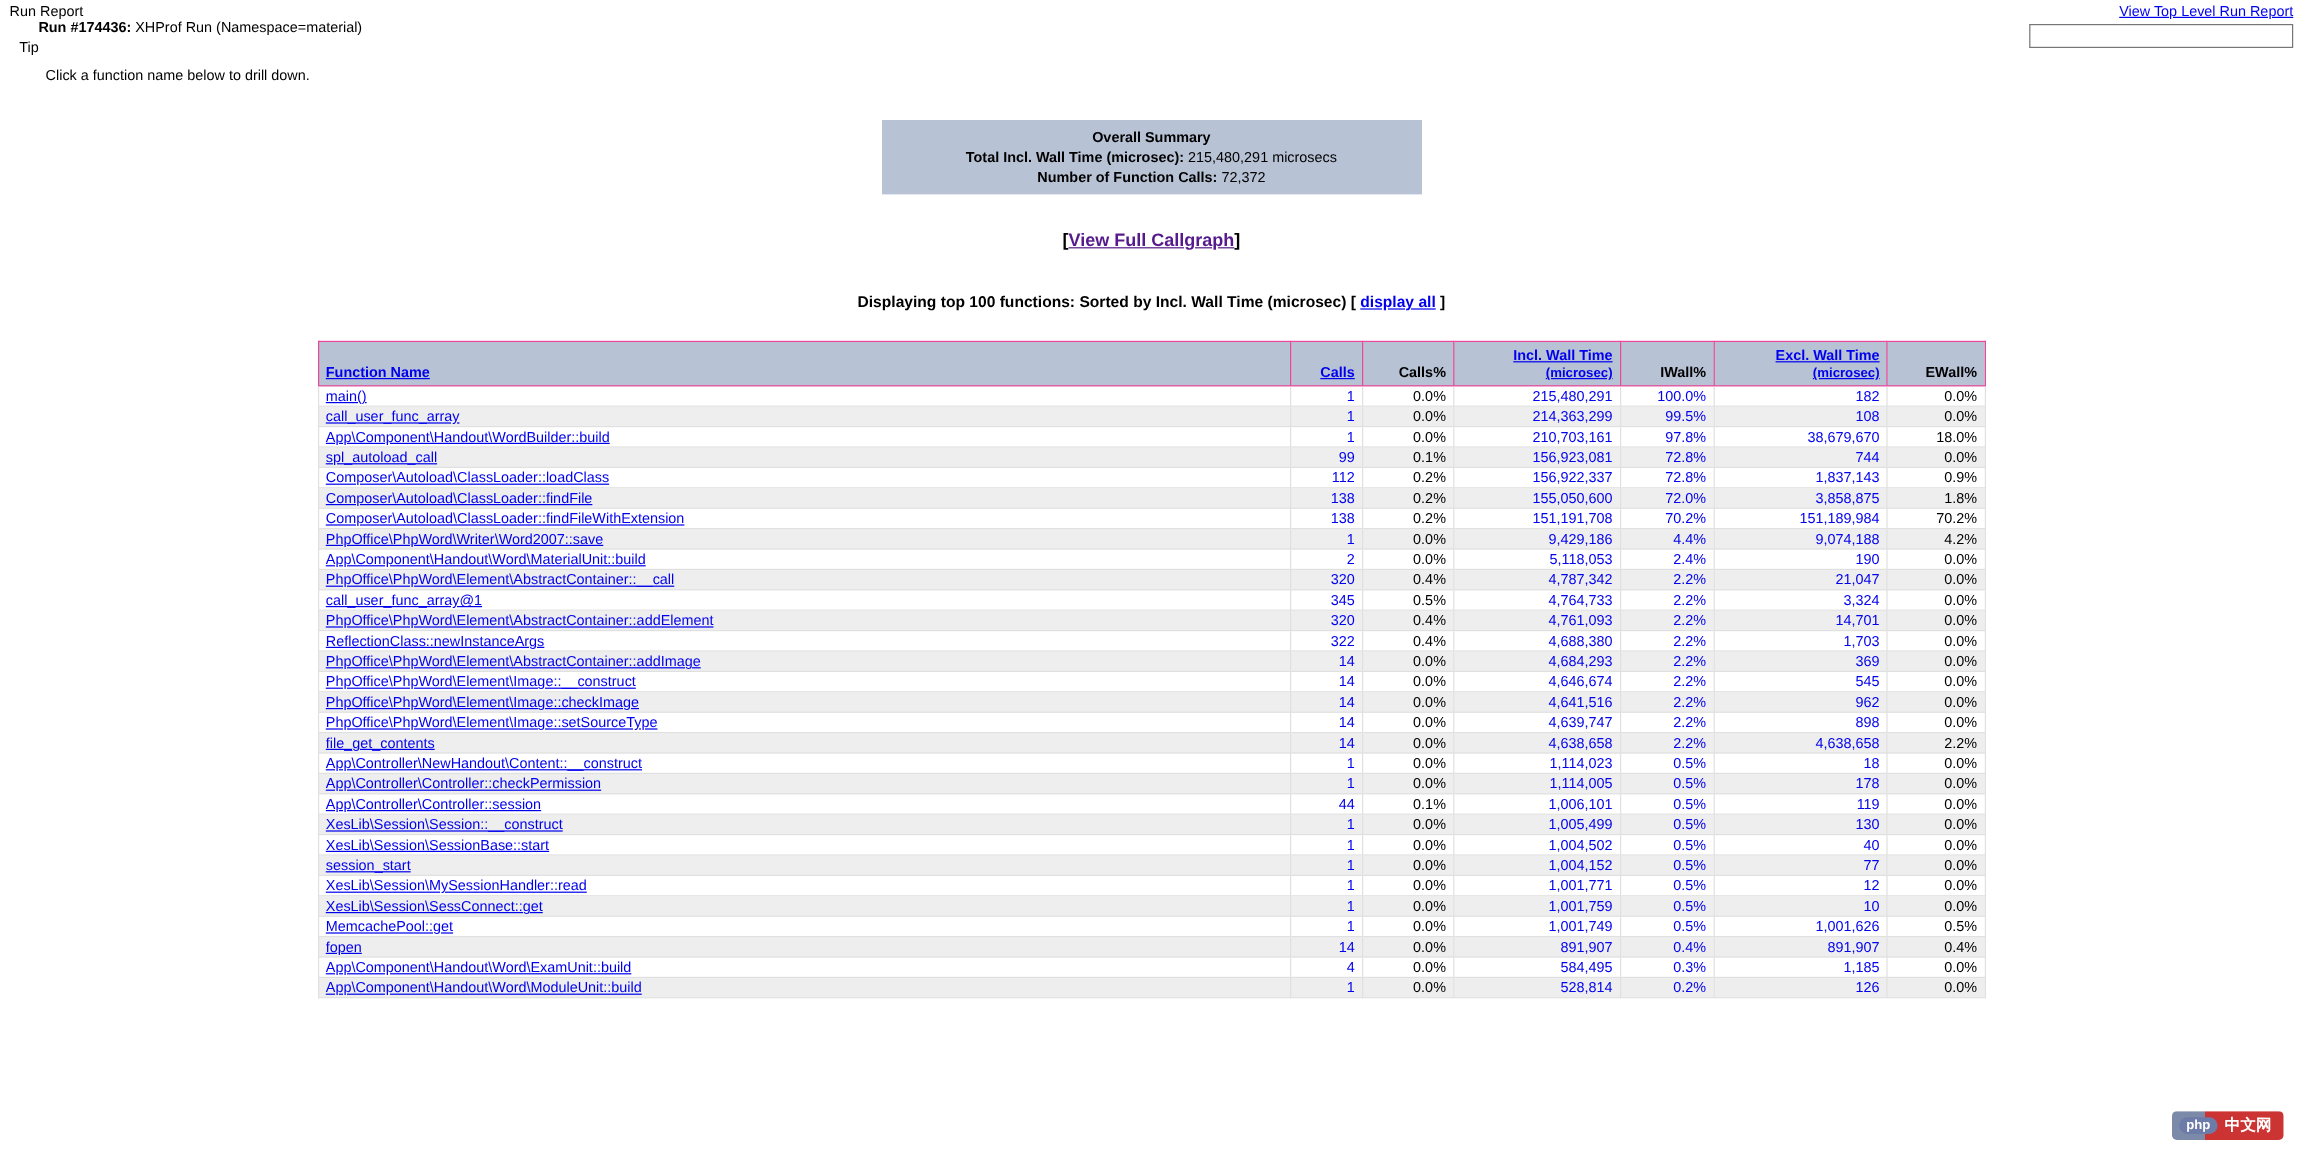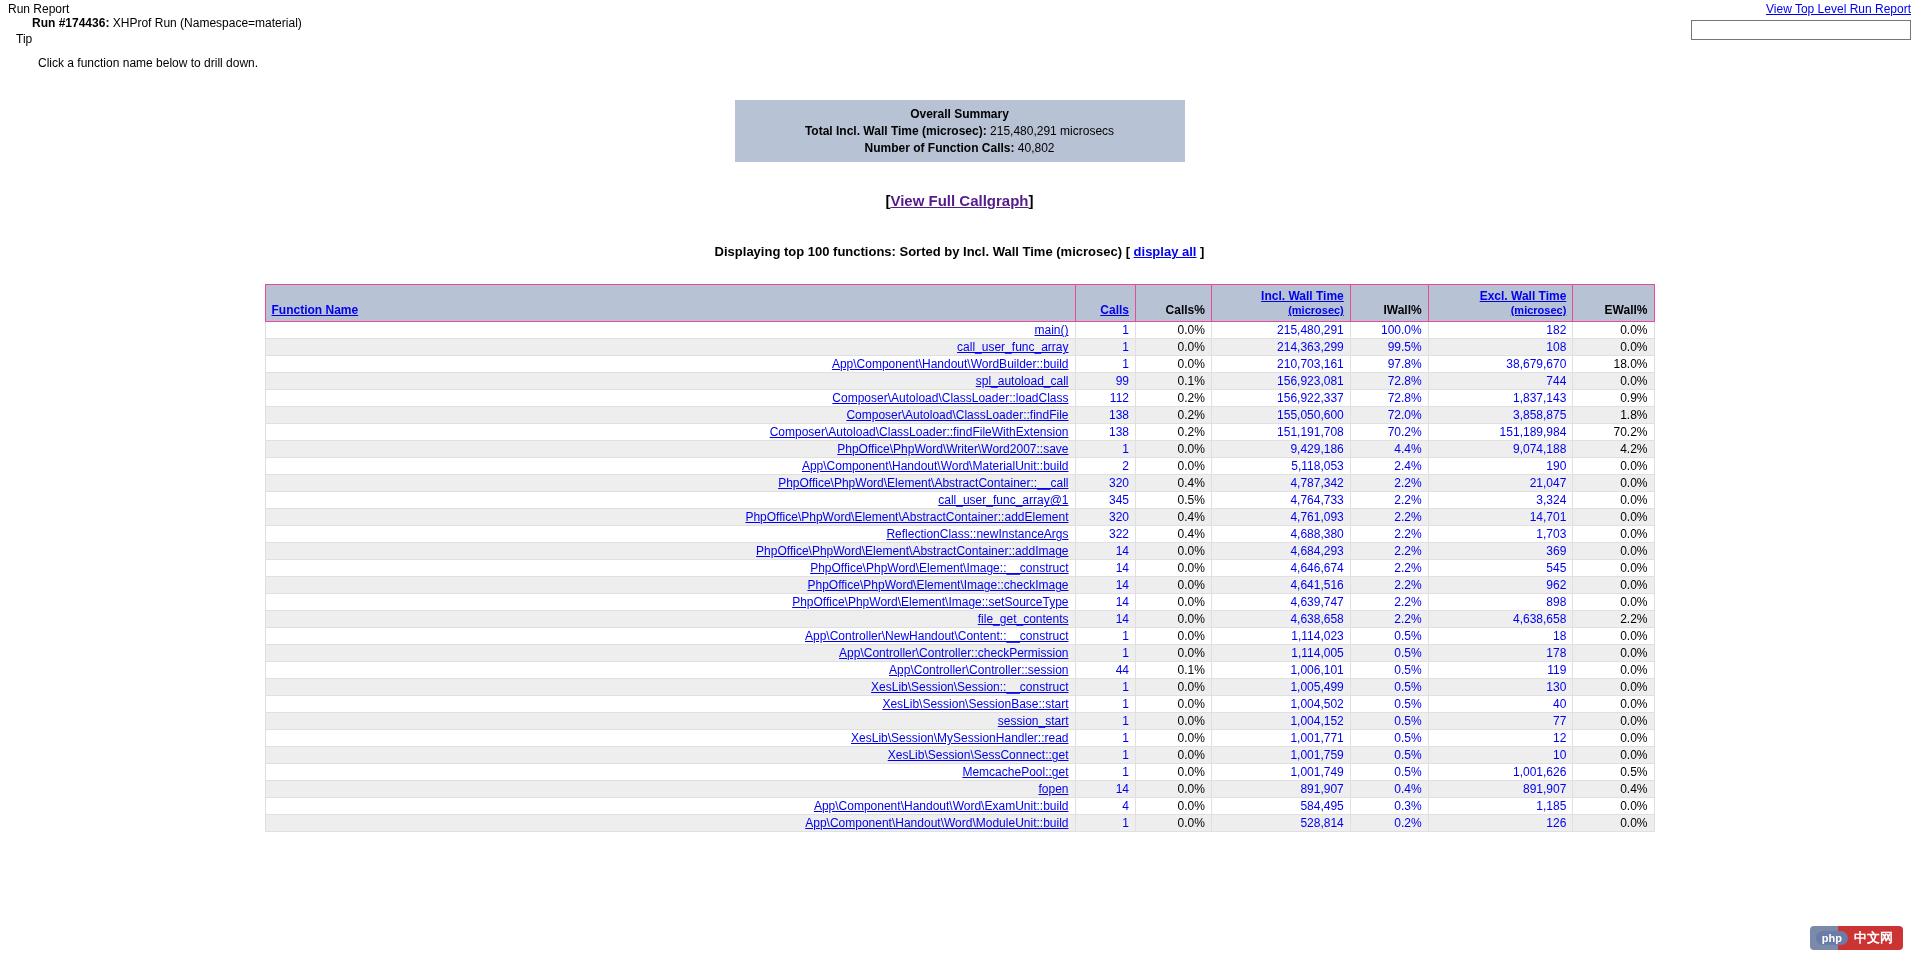--- a/index.html
+++ b/index.html
@@ -82,21 +82,21 @@
     table.profile th a { color: #0000EE; }
     table.profile th.fname { text-align: left; width: 810px; }
     table.profile th .sub { font-size: 11px; }
     
     table.profile td {
       padding: 1px 6px;
       border: 1px solid #e0e0e0;
       text-align: right;
       white-space: nowrap;
     }
-    table.profile td.fname { text-align: right; }
+    table.profile td.fname { text-align: left; }
     table.profile td.fname a { color: #0000EE; }
     table.profile tr:nth-child(even) td { background: #eeeeee; }
     table.profile tr:nth-child(odd) td { background: #ffffff; }
     
     table.profile td.num-link { color: #0000EE; }
     
     .watermark {
       position: fixed;
       right: 16px;
       bottom: 8px;
@@ -142,21 +142,21 @@
 </div>
 
 <div class="summary-box">
   <div class="title">Overall Summary</div>
   <div class="line">
     <span class="label">Total Incl. Wall Time (microsec):</span>
     <span>215,480,291 microsecs</span>
   </div>
   <div class="line">
     <span class="label">Number of Function Calls:</span>
-    <span>40,802</span>
+    <span>72,372</span>
   </div>
 </div>
 
 <div class="callgraph-link">
   <span>[</span><a href="#">View Full Callgraph</a><span>]</span>
 </div>
 
 <div class="display-heading">
   <span>Displaying top 100 functions: Sorted by Incl. Wall Time (microsec)</span><span> [ </span><a href="#">display all</a><span> ]</span>
 </div>

